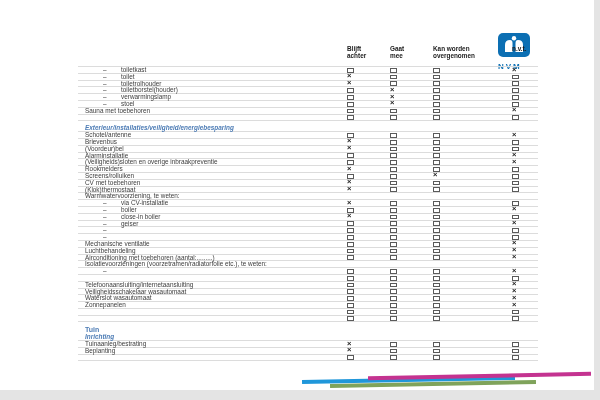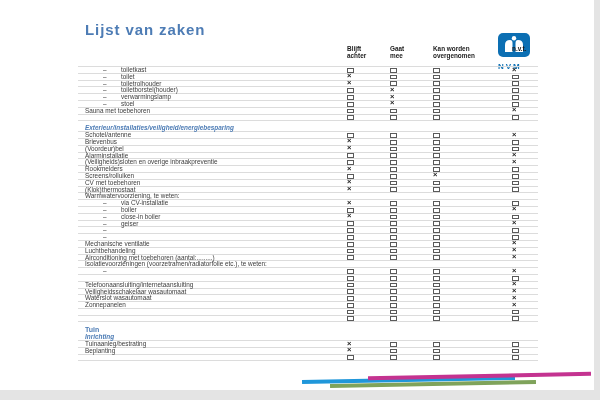--- a/index.html
+++ b/index.html
@@ -35,21 +35,20 @@
   .stripe.green{left:330px;top:382px;width:206px;}
   .stripe.blue{left:302px;top:378px;width:213px;}
   .stripe.magenta{left:368px;top:373.5px;width:223px;}
 </style>
 </head>
 <body>
 
 <div class="viewport">
   <div class="page">
 
-    <div class="title">Lijst van zaken</div>
 
     <div class="logo">
       <svg width="32" height="24" viewBox="0 0 32 24">
         <rect x="0" y="0" width="32" height="24" rx="5" style="fill:var(--logoblue,#0c6fb3)"></rect>
         <path d="M7 19 L7 12 Q7 7 12 7 Q14.5 7 14.5 10 L14.5 19 Z" fill="#ffffff"></path>
         <path d="M25 19 L25 12 Q25 7 20 7 Q17.5 7 17.5 10 L17.5 19 Z" fill="#ffffff"></path>
         <circle cx="16" cy="5.2" r="2.2" fill="#ffffff"></circle>
       </svg>
       <div class="logo-text">NVM</div>
     </div>

